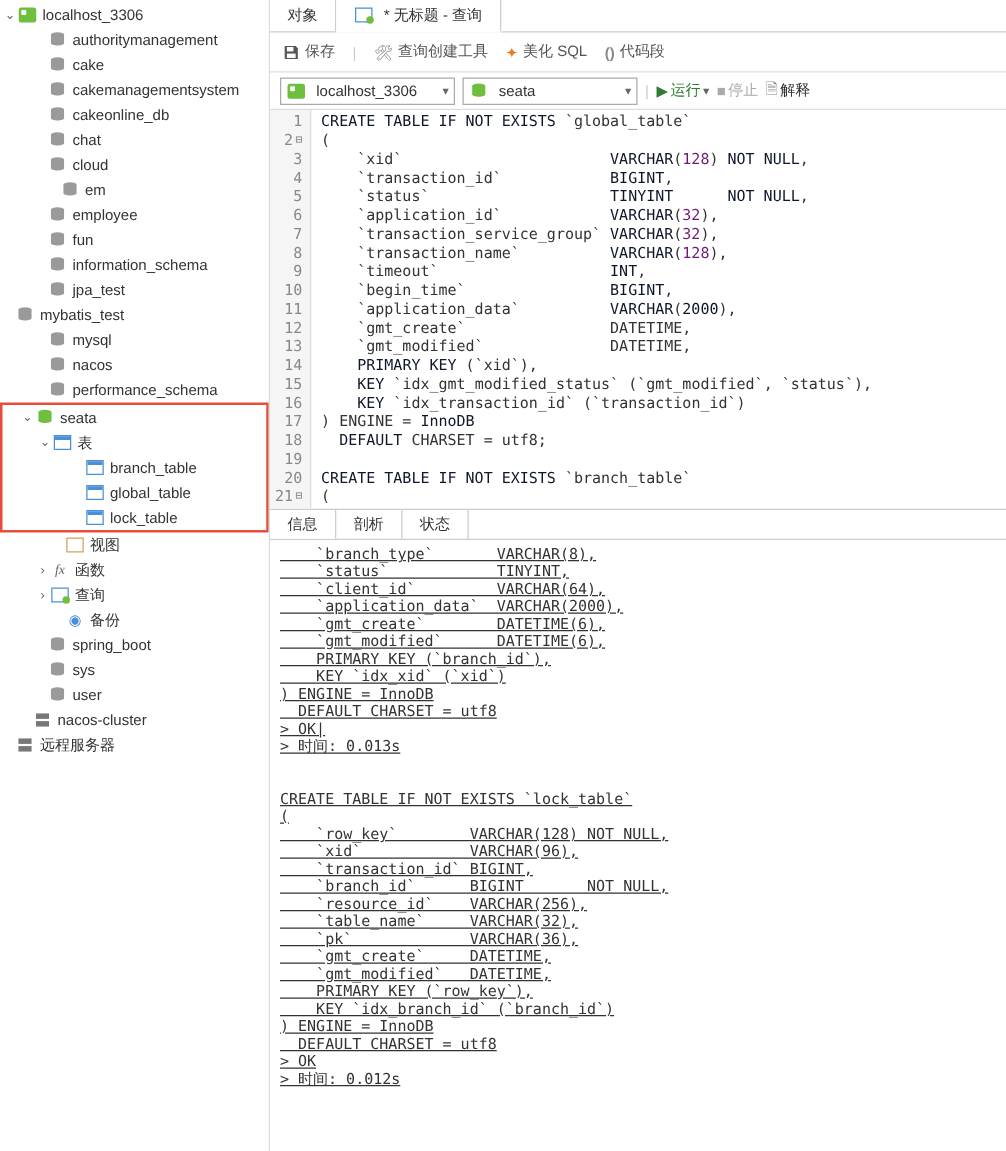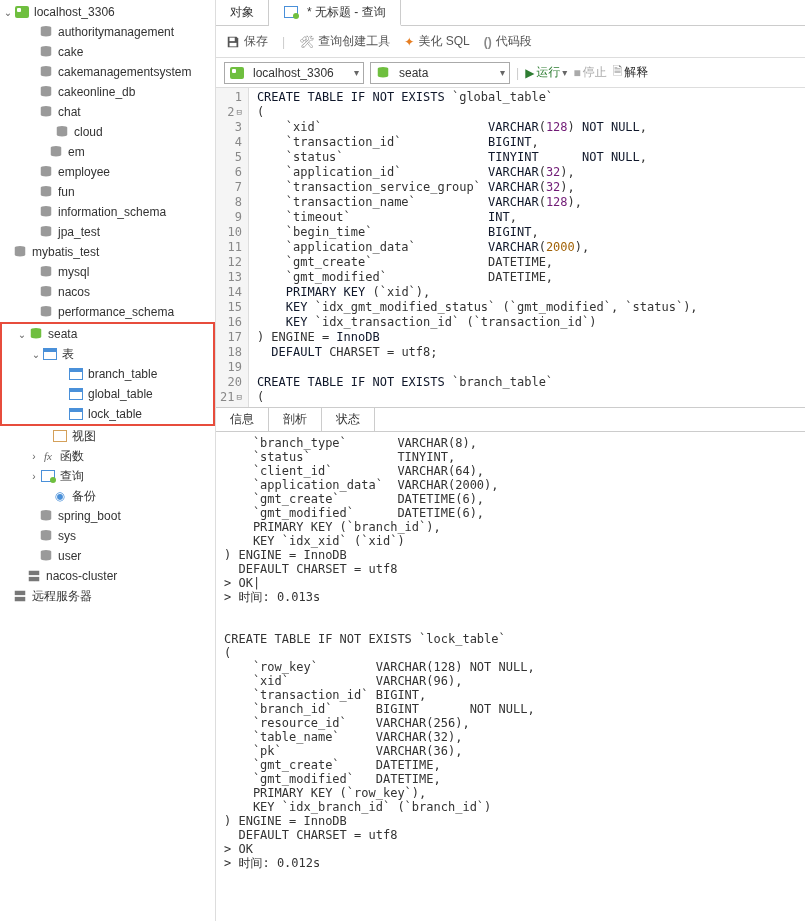--- a/index.html
+++ b/index.html
@@ -41,26 +41,26 @@
 .explain-btn { display: flex; align-items: center; gap: 2px; cursor: pointer; }
 .sep { color: #ccc; }
 
 .editor { flex: 0 0 auto; display: flex; font-family: Consolas, monospace; font-size: 12px; overflow: hidden; border-bottom: 1px solid #ccc; }
 .gutter { background: #f5f5f5; color: #888; text-align: right; padding: 2px 6px 2px 4px; border-right: 1px solid #ddd; line-height: 15px; user-select: none; }
 .gutter .gline { height: 15px; display: flex; justify-content: flex-end; align-items: center; gap: 2px; }
 .fold { font-size: 9px; color: #777; }
 .code { flex: 1; padding: 2px 8px; line-height: 15px; white-space: pre; overflow-x: auto; }
 .kw { color: #0f172a; }
 .num { color: #701a75; }
-.num2 { color: #a16207; }
+.num2 { color: #0f172a; }
 
 .result-tabs { display: flex; border-bottom: 1px solid #ccc; height: 24px; }
 .rtab { padding: 3px 14px; border-right: 1px solid #ccc; cursor: pointer; }
 .rtab.active { background: #fff; }
-.output { flex: 1; font-family: Consolas, monospace; font-size: 12px; padding: 4px 8px; white-space: pre; line-height: 14px; overflow: auto; }
+.output { flex: 1; font-family: Consolas, monospace; font-size: 12px; padding: 4px 8px; white-space: pre; line-height: 14px; overflow: auto; text-decoration: underline; }
 </style>
 </head>
 <body>
 
 <div class="sidebar">
   <div class="tree-item" style="padding-left:2px">
     <span class="expand">⌄</span>
     <span class="icon">
         <span class="green-box"></span>
       </span>
@@ -110,21 +110,21 @@
       <div class="tree-item" style="padding-left:26px">
         <span class="expand"></span>
         <span class="icon db-icon">
           <svg viewBox="0 0 16 16">
             <ellipse cx="8" cy="3" rx="6" ry="2" fill="#9a9a9a"></ellipse>
             <path d="M2 3v8c0 1.1 2.7 2 6 2s6-.9 6-2V3" fill="#9a9a9a"></path>
           </svg>
         </span>
         <span class="tree-label">chat</span>
       </div>
-      <div class="tree-item" style="padding-left:42px">
+      <div class="tree-item" style="padding-left:26px">
         <span class="expand"></span>
         <span class="icon db-icon">
           <svg viewBox="0 0 16 16">
             <ellipse cx="8" cy="3" rx="6" ry="2" fill="#9a9a9a"></ellipse>
             <path d="M2 3v8c0 1.1 2.7 2 6 2s6-.9 6-2V3" fill="#9a9a9a"></path>
           </svg>
         </span>
         <span class="tree-label">cloud</span>
       </div>
       <div class="tree-item" style="padding-left:36px">

